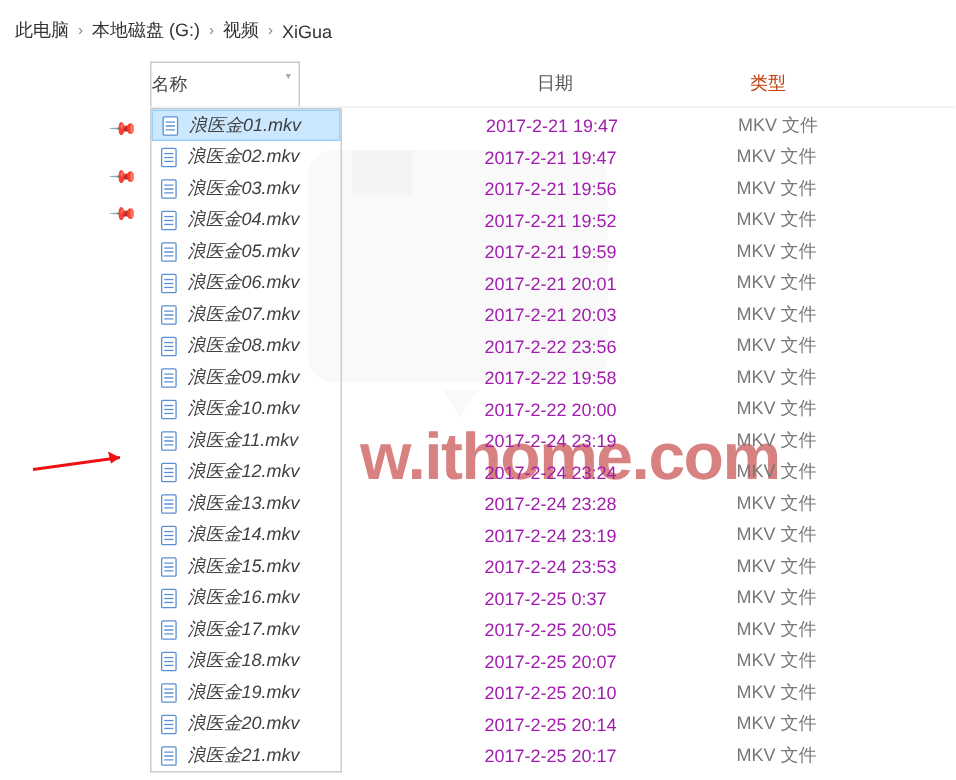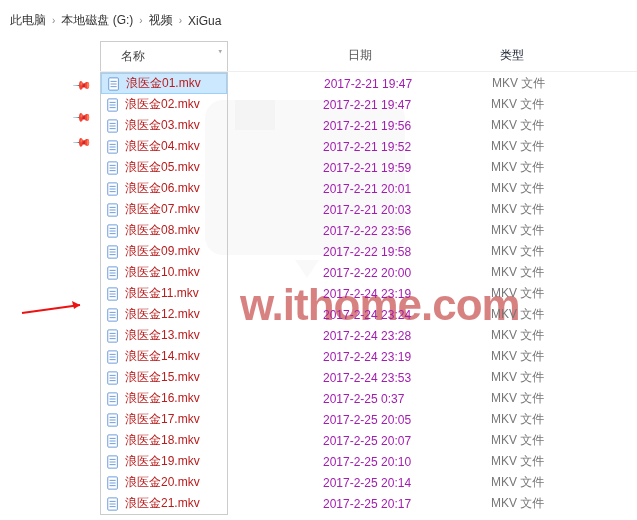--- a/index.html
+++ b/index.html
@@ -9,28 +9,28 @@
     .breadcrumb-chevron { color: #888; font-size: 10px; padding: 0 2px; }
     .content { display: flex; }
     .gutter { width: 100px; position: relative; }
     .pin { position: absolute; right: 10px; color: #888; font-size: 12px; transform: rotate(45deg); }
     .pin.p1 { top: 38px; } .pin.p2 { top: 70px; } .pin.p3 { top: 95px; }
     .arrow { position: absolute; top: 260px; left: 20px; width: 70px; height: 20px; }
     .arrow svg { display: block; }
     .listpanel { flex: 1; }
     .list-wrapper { border: 1px solid #ccc; width: 128px; position: relative; }
     .headers { display: flex; position: relative; border-bottom: 1px solid #eee; }
-    .col-name { width: 128px; padding: 6px 20px; color: #444; border: 1px solid #ccc; border-bottom: none; position: relative; font-family: Liberation Mono, monospace; }
+    .col-name { width: 100px; padding: 6px 0; color: #444; border: 1px solid #ccc; border-bottom: none; position: relative; font-family: Liberation Mono, monospace; }
     .col-name .sort-indicator { position: absolute; right: 4px; top: 4px; font-size: 9px; color: #aaa; }
-    .col-date { position: absolute; left: 240px; padding: 6px 8px; color: #555; }
-    .col-type { position: absolute; left: 392px; padding: 6px 8px; color: #0f172a; }
+    .col-date { position: absolute; left: 250px; padding: 6px 8px; color: #555; }
+    .col-type { position: absolute; left: 392px; padding: 6px 8px; color: #c2410c; }
     .row { display: flex; align-items: center; height: 21px; position: relative; }
     .row.selected { background: #cce8ff; border: 1px solid #99d1ff; }
     .row .icon { width: 16px; height: 16px; margin: 0 4px; display: inline-flex; align-items: center; justify-content: center; }
-    .row .filename { color: #b91c1c; white-space: nowrap; }
+    .row .filename { color: #404040; white-space: nowrap; font-style: italic; }
     .row .filedate { position: absolute; left: 222px; color: #a21caf; white-space: nowrap; }
     .row .filetype { position: absolute; left: 390px; color: #777; white-space: nowrap; }
     .file-icon-svg { width: 14px; height: 14px; }
     .watermark { position: absolute; top: 280px; left: 240px; font-size: 44px; font-weight: bold; color: #b91c1c; opacity: 0.55; z-index: -1; letter-spacing: -1px; }
     .watermark-box { position: absolute; top: 95px; left: 200px; width: 210px; height: 185px; opacity: 0.25; z-index: -1; }
   </style>
 </head>
 <body>
 
 <div class="breadcrumb">

